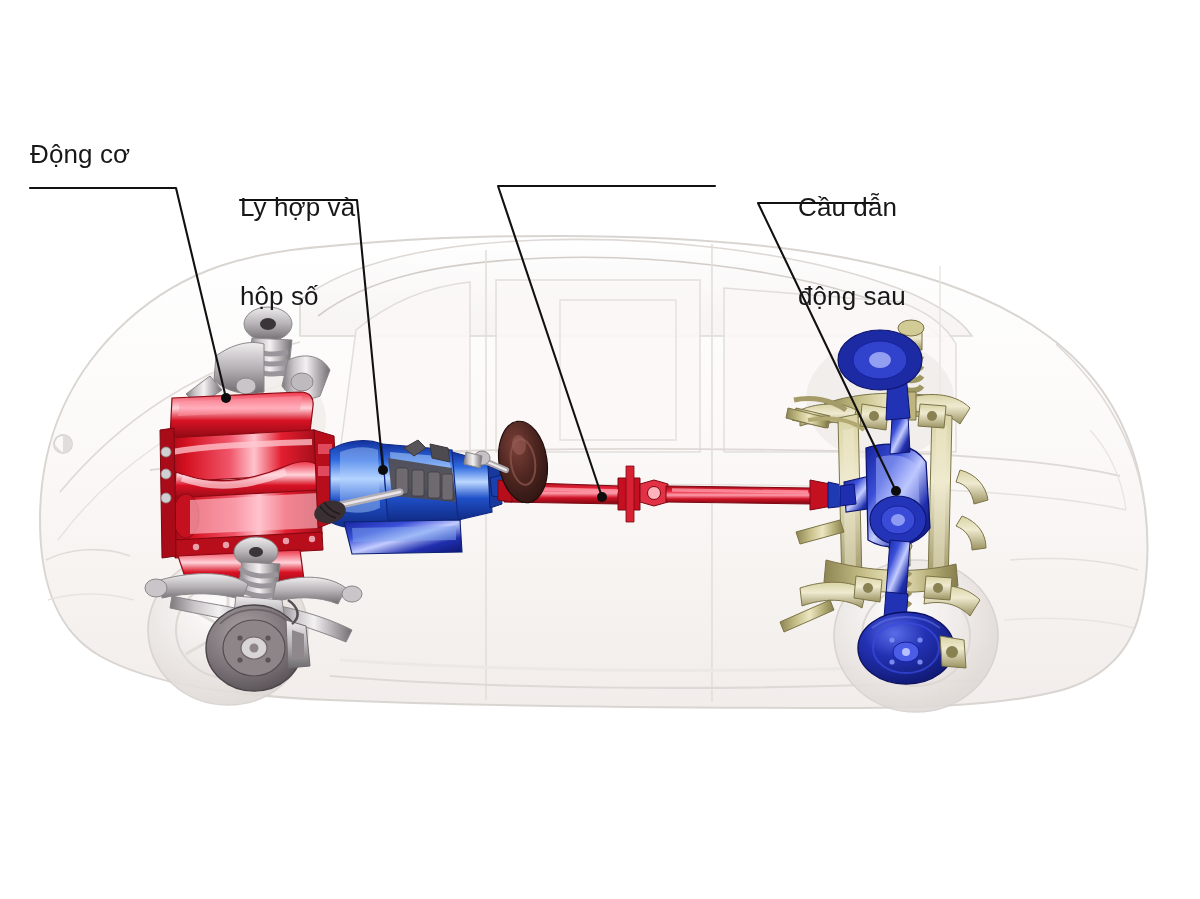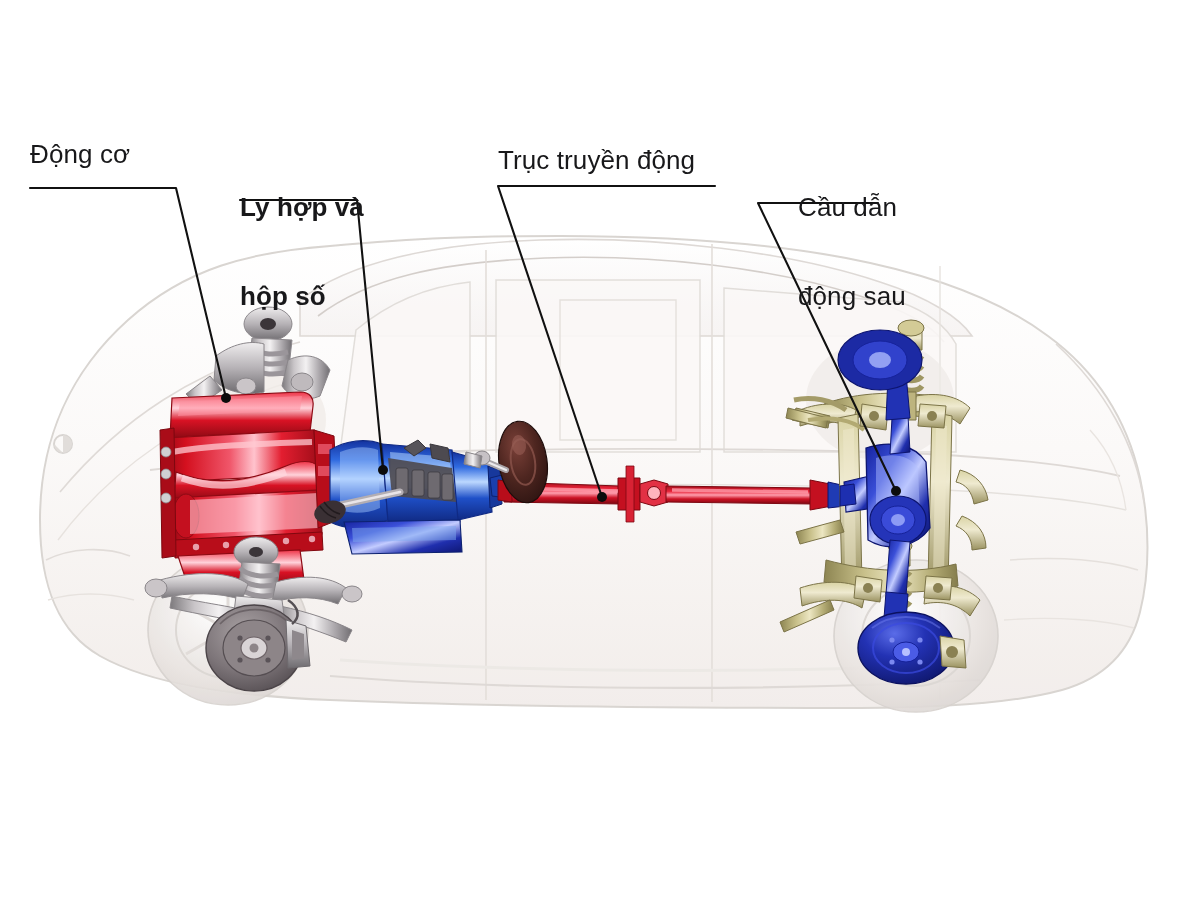--- a/index.html
+++ b/index.html
@@ -467,25 +467,24 @@
     <g fill="#0c0c0c">
       <circle cx="226" cy="398" r="5"></circle>
       <circle cx="383" cy="470" r="5"></circle>
       <circle cx="602" cy="497" r="5"></circle>
       <circle cx="896" cy="491" r="5"></circle>
     </g>
   </svg>
 
   <div class="lbl" style="left:30px;top:140px;">Động cơ</div>
 
-  <div class="lbl" style="left:240px;top:134px;font-weight:bold;">
+  <div class="lbl" style="left:240px;top:134px;">
     <div>Ly hợp và</div>
     <div>hộp số</div>
   </div>
 
-  <div class="lbl" style="left:498px;top:146px;">Trục truyền động</div>
 
   <div class="lbl" style="left:758px;top:134px;margin-left:40px;">
     <div>Cầu dẫn</div>
     <div>động sau</div>
   </div>
 
 </div>
 
 </body></html>

